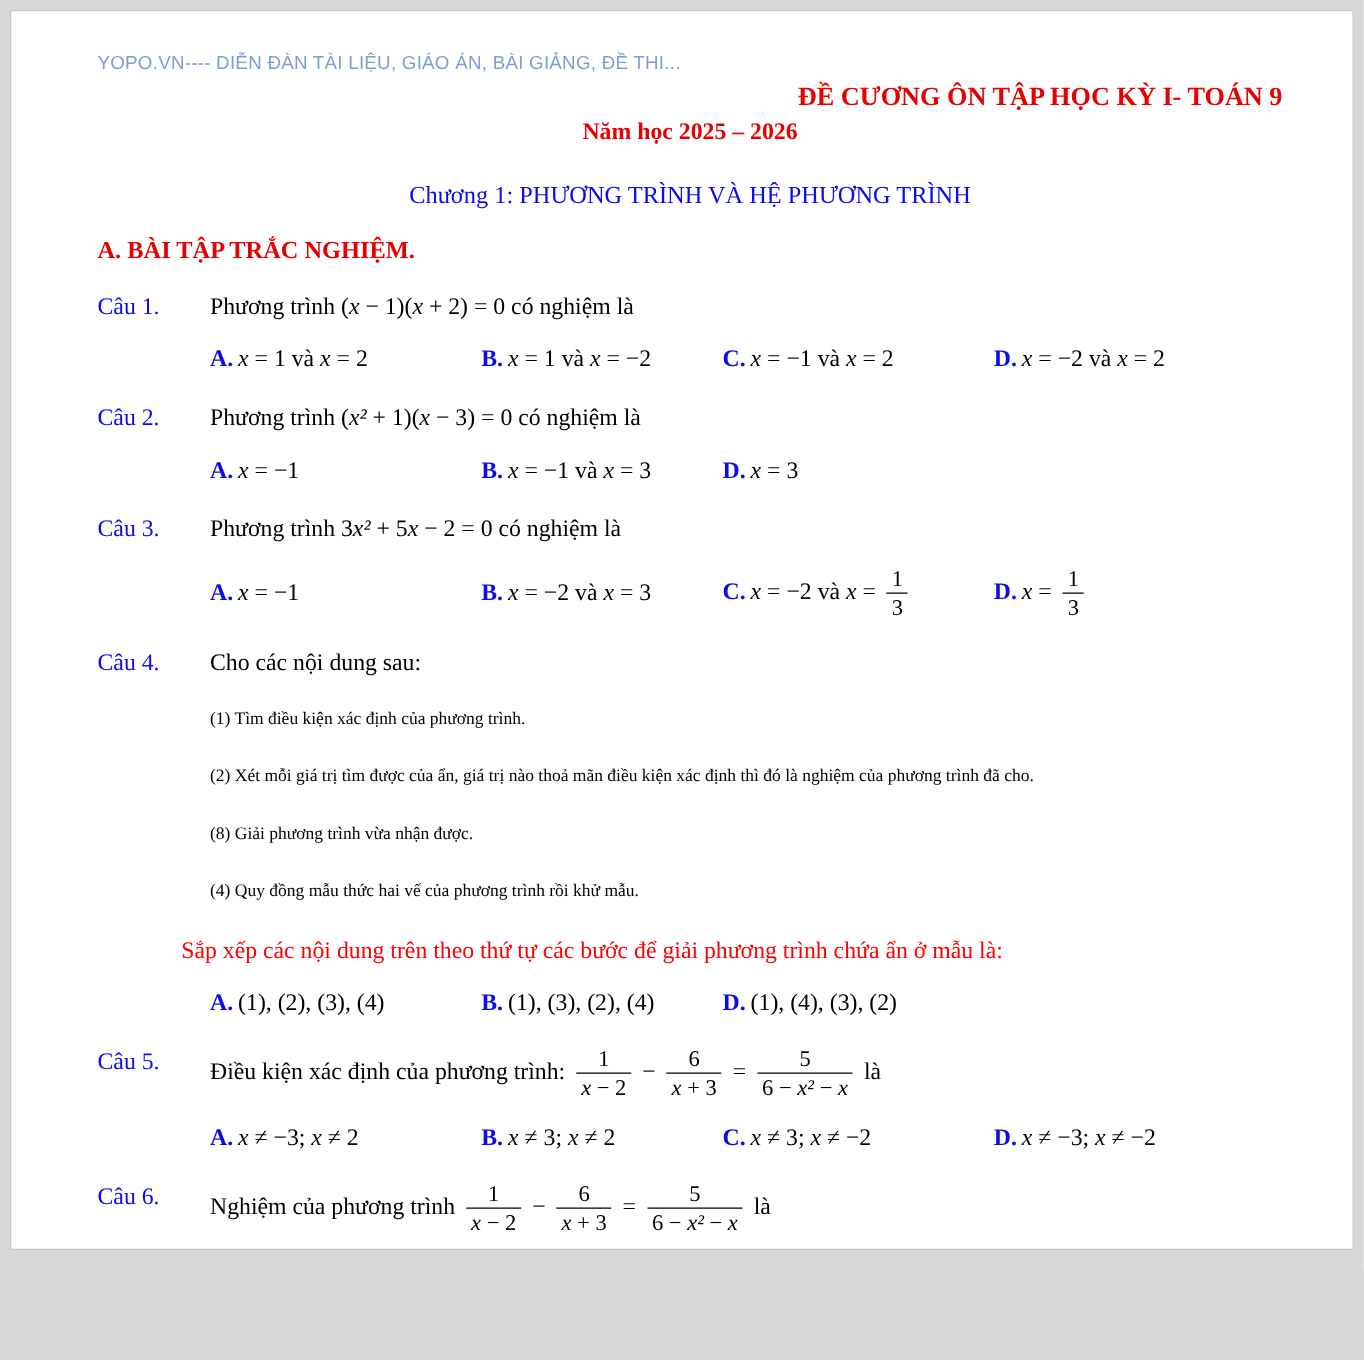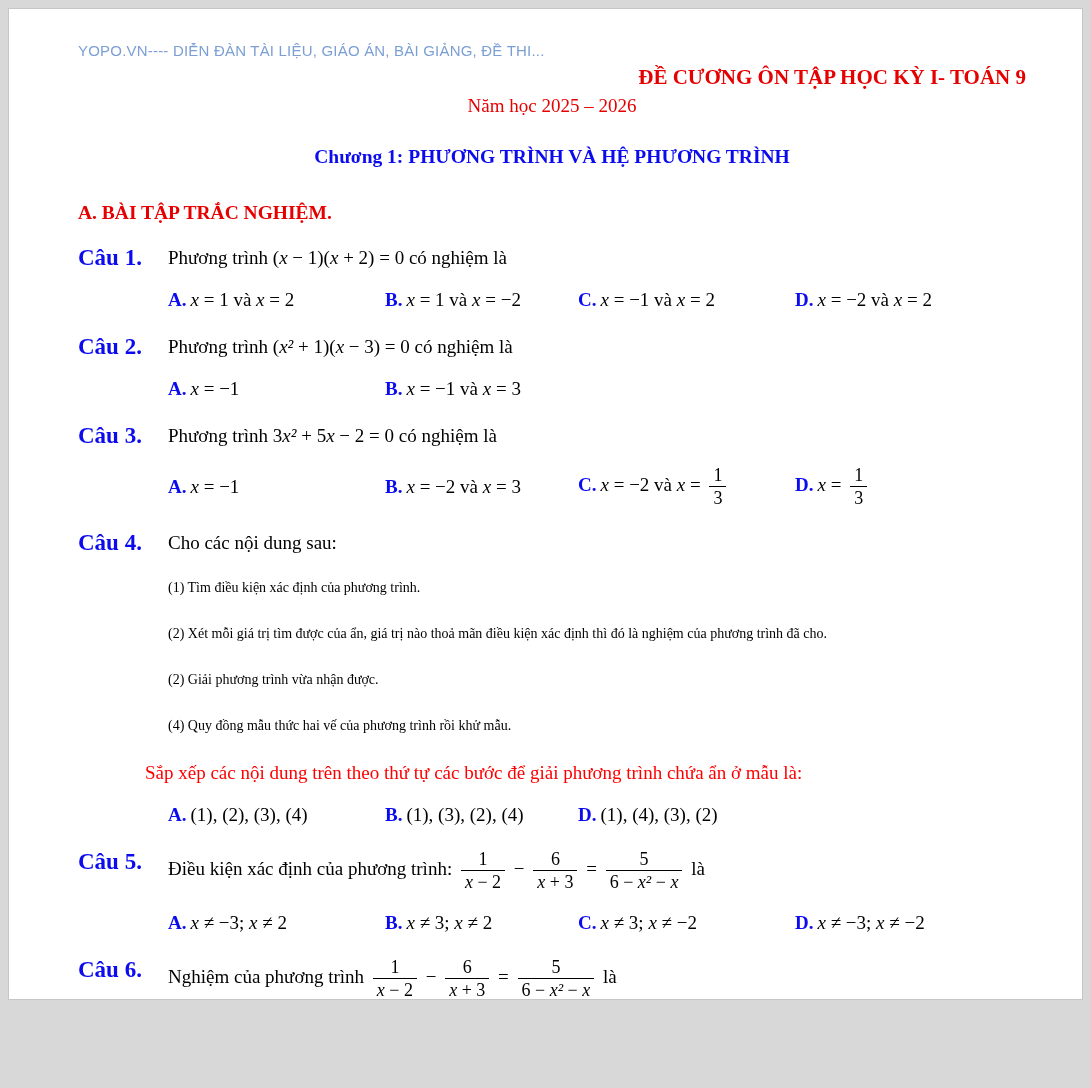--- a/index.html
+++ b/index.html
@@ -26,44 +26,44 @@
   .doc-title{
     text-align:right;
     color:var(--title-red,#e60000);
     font-weight:bold;
     font-size:21px;
     margin-top:6px;
   }
   .doc-subtitle{
     text-align:center;
     color:var(--title-red,#e60000);
-    font-weight:normal;
+    font-weight:bold;
     font-size:19px;
     margin-top:5px;
   }
   .chapter-title{
     text-align:center;
     color:var(--accent-blue,#0b0bee);
-    font-weight:bold;
+    font-weight:normal;
     font-size:19.5px;
     margin-top:29px;
   }
   .section-title{
     color:var(--title-red,#e60000);
     font-weight:bold;
     font-size:19.5px;
-    margin-top:34px;
+    margin-top:22px;
   }
   .question{margin-top:20px;}
   .q-row{display:flex;align-items:flex-start;}
   .q-label{
     flex:0 0 90px;
     color:var(--accent-blue,#0b0bee);
-    font-weight:bold;
-    font-size:23px;
+    font-weight:normal;
+    font-size:19px;
     line-height:27px;
   }
   .q-body{
     flex:1;
     font-size:19px;
     line-height:27px;
   }
   .q-item{
     margin:17px 12px 0 90px;
     font-size:14px;
@@ -123,20 +123,21 @@
         </div>
       </div>
       <div class="question">
         <div class="q-row">
           <span class="q-label">Câu 2.</span>
           <span class="q-body">Phương trình <span class="m">(<i>x²</i> + 1)(<i>x</i> − 3) = 0</span> có nghiệm là</span>
         </div>
         <div class="opts">
           <span class="opt"><b class="opt-letter">A.</b><span class="m"><i>x</i> = −1</span></span>
           <span class="opt"><b class="opt-letter">B.</b><span class="m"><i>x</i> = −1 và <i>x</i> = 3</span></span>
+          <span class="opt"><b class="opt-letter">D.</b><span class="m"><i>x</i> = 3</span></span>
         </div>
       </div>
       <div class="question">
         <div class="q-row">
           <span class="q-label">Câu 3.</span>
           <span class="q-body">Phương trình <span class="m">3<i>x²</i> + 5<i>x</i> − 2 = 0</span> có nghiệm là</span>
         </div>
         <div class="opts">
           <span class="opt"><b class="opt-letter">A.</b><span class="m"><i>x</i> = −1</span></span>
           <span class="opt"><b class="opt-letter">B.</b><span class="m"><i>x</i> = −2 và <i>x</i> = 3</span></span>
@@ -144,21 +145,21 @@
           <span class="opt"><b class="opt-letter">D.</b><span class="m"><i>x</i> = </span><span class="frac"><span class="num"><span class="m">1</span></span><span class="den"><span class="m">3</span></span></span></span>
         </div>
       </div>
       <div class="question">
         <div class="q-row">
           <span class="q-label">Câu 4.</span>
           <span class="q-body">Cho các nội dung sau:</span>
         </div>
         <p class="q-item">(1) Tìm điều kiện xác định của phương trình.</p>
         <p class="q-item">(2) Xét mỗi giá trị tìm được của ẩn, giá trị nào thoả mãn điều kiện xác định thì đó là nghiệm của phương trình đã cho.</p>
-        <p class="q-item">(2) Giải phương trình vừa nhận được.</p>
+        <p class="q-item">(8) Giải phương trình vừa nhận được.</p>
         <p class="q-item">(4) Quy đồng mẫu thức hai vế của phương trình rồi khử mẫu.</p>
         <p class="q-note">Sắp xếp các nội dung trên theo thứ tự các bước để giải phương trình chứa ẩn ở mẫu là:</p>
         <div class="opts">
           <span class="opt"><b class="opt-letter">A.</b>(1), (2), (3), (4)</span>
           <span class="opt"><b class="opt-letter">B.</b>(1), (3), (2), (4)</span>
           <span class="opt"><b class="opt-letter">D.</b>(1), (4), (3), (2)</span>
         </div>
       </div>
       <div class="question">
         <div class="q-row">

